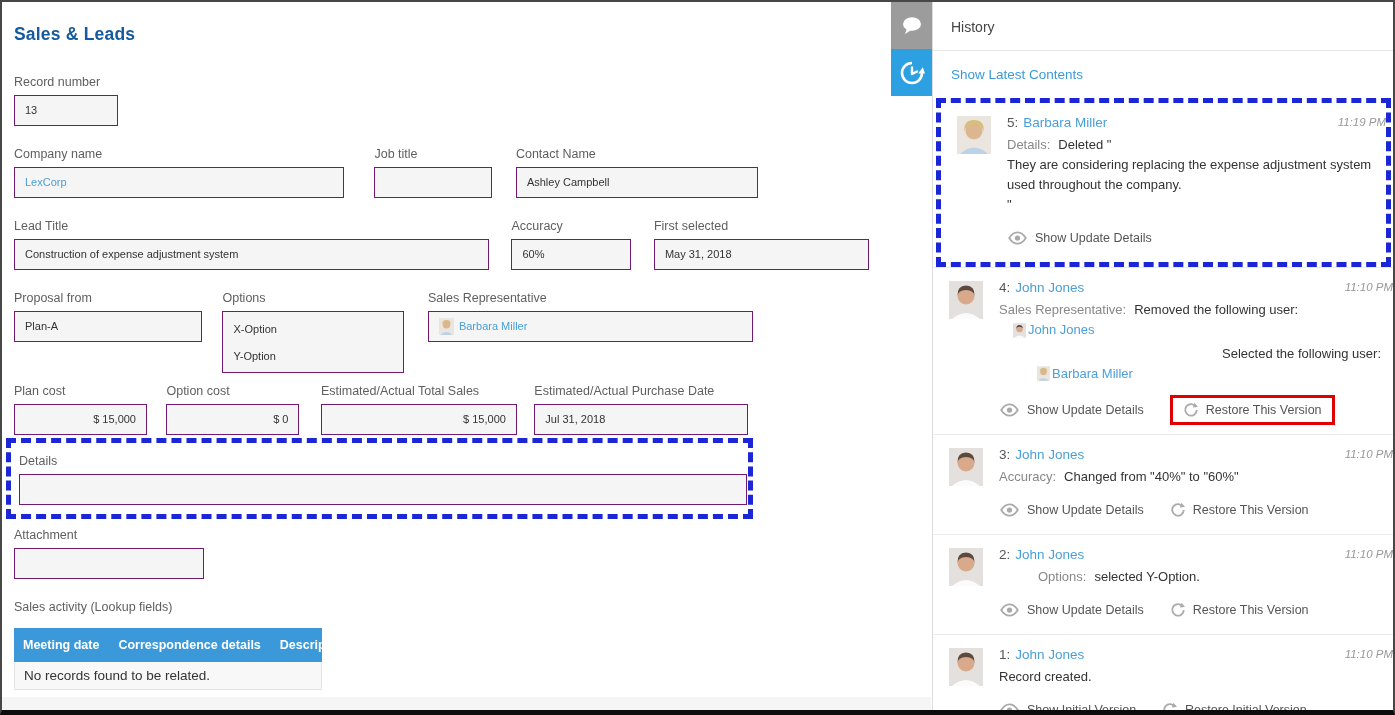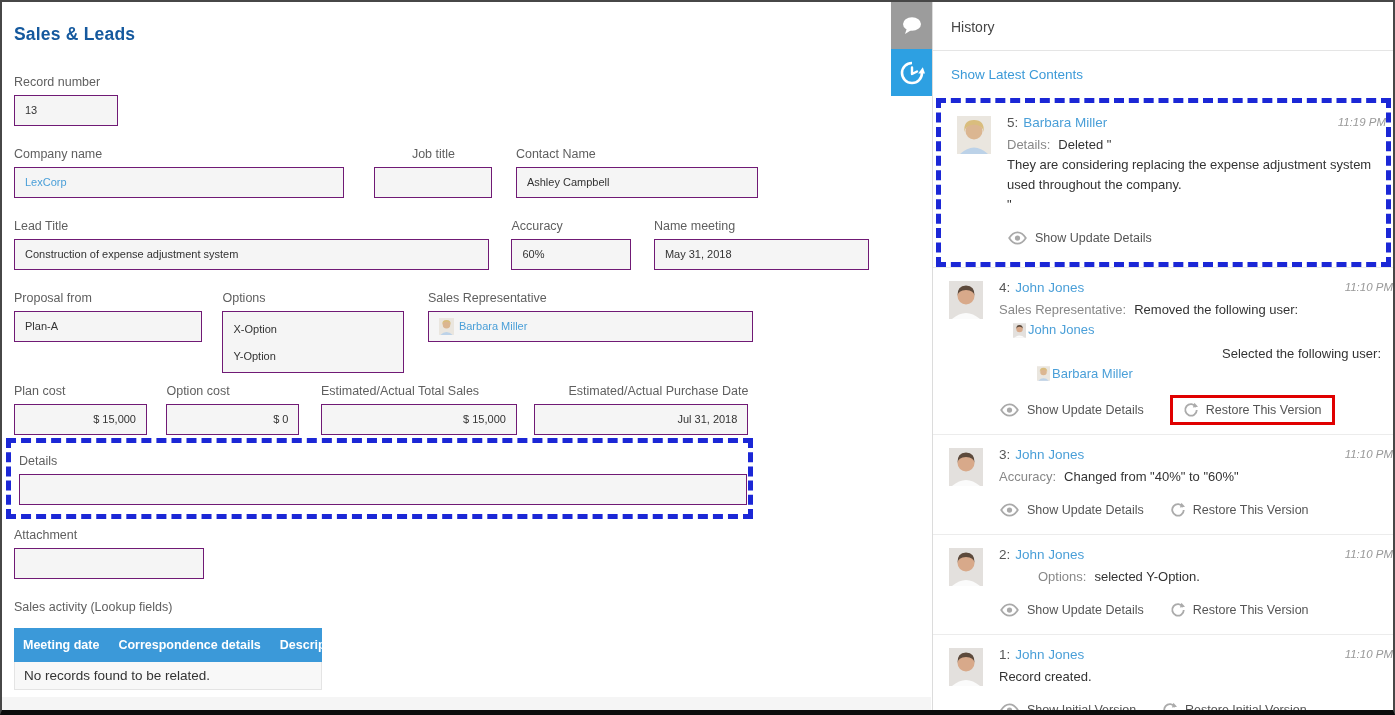--- a/index.html
+++ b/index.html
@@ -19,22 +19,22 @@
   .fbox.tall { height:62px; line-height:27px; padding-top:4px; }
   .fbox .optline { line-height:27px; }
   .money { text-align:right; }
   .link { color:#4a9fd8; text-decoration:none; cursor:pointer; }
   .frow { margin-top:20px; white-space:nowrap; }
   .mt30 { margin-top:30px; } .mt21 { margin-top:21px; } .mt11 { margin-top:11px; } .mt9 { margin-top:9px; }
   .w104{width:104px;} .w330{width:330px;} .w118{width:118px;} .w242{width:242px;}
   .w475{width:475px;} .w120{width:120px;} .w215{width:215px;}
   .w188{width:188px;} .w182{width:182px;} .w325{width:325px;}
   .w133{width:133px;} .w196{width:196px;} .w214{width:214px;} .w190{width:190px;} .w728{width:728px;}
-  .g26{margin-left:26px;text-align:center;} .g19{margin-left:19px;} .g18{margin-left:18px;} .g16{margin-left:16px;}
-  .g15{margin-left:15px;} .g17{margin-left:17px;} .g13{margin-left:13px;text-align:right;}
+  .g26{margin-left:26px;} .g19{margin-left:19px;} .g18{margin-left:18px;} .g16{margin-left:16px;}
+  .g15{margin-left:15px;} .g17{margin-left:17px;} .g13{margin-left:13px;}
   .chip { display:inline-flex; align-items:center; gap:5px; }
   .chip svg { vertical-align:middle; }
   .annotation-blue-left { border:5px dashed #1b27d6; width:747px; margin:3px 0 0 -8px;
                           padding:11px 0 9px 8px; }
   .sa-table { margin-top:14px; width:308px; }
   .sa-head { display:flex; gap:19px; background:#3b99d9; color:#fff; font-size:12.5px; font-weight:bold;
              padding:10px 0 10px 9px; align-items:center; }
   .sa-empty { background:#f8f8f8; border:1px solid #e4e4e4; border-top:none;
               font-size:13.5px; color:#333; padding:6px 9px; }
   .dotted-line { width:750px; border-bottom:2px dotted #979797; margin-top:15px; }
@@ -103,21 +103,21 @@
       <div class="frow mt21">
         <div class="fgroup w475">
           <span class="flabel">Lead Title</span>
           <div class="fbox">Construction of expense adjustment system</div>
         </div>
         <div class="fgroup w120 g18">
           <span class="flabel">Accuracy</span>
           <div class="fbox">60%</div>
         </div>
         <div class="fgroup w215 g18">
-          <span class="flabel">Name meeting</span>
+          <span class="flabel">First selected</span>
           <div class="fbox">May 31, 2018</div>
         </div>
       </div>
 
       <div class="frow mt21">
         <div class="fgroup w188">
           <span class="flabel">Proposal from</span>
           <div class="fbox">Plan-A</div>
         </div>
         <div class="fgroup w182 g16">

